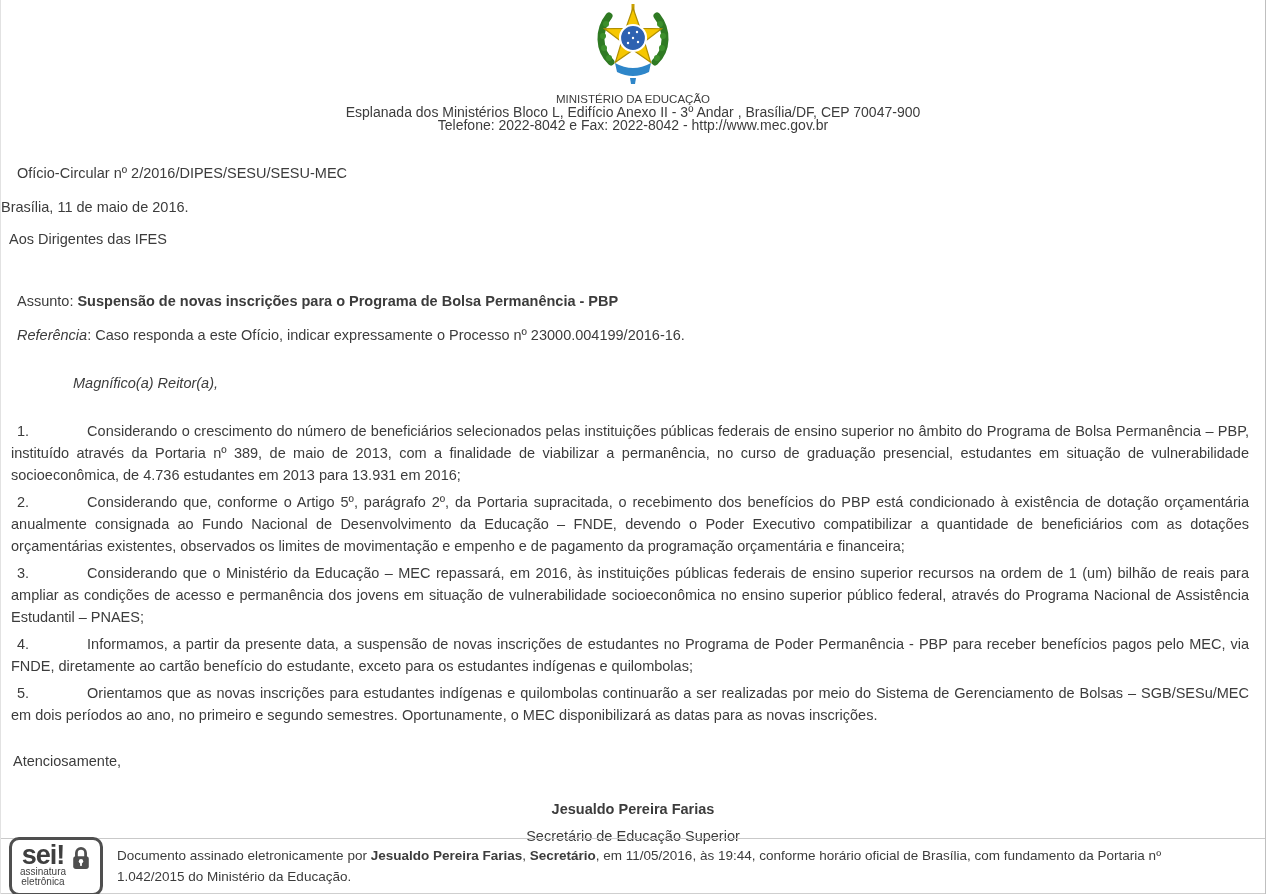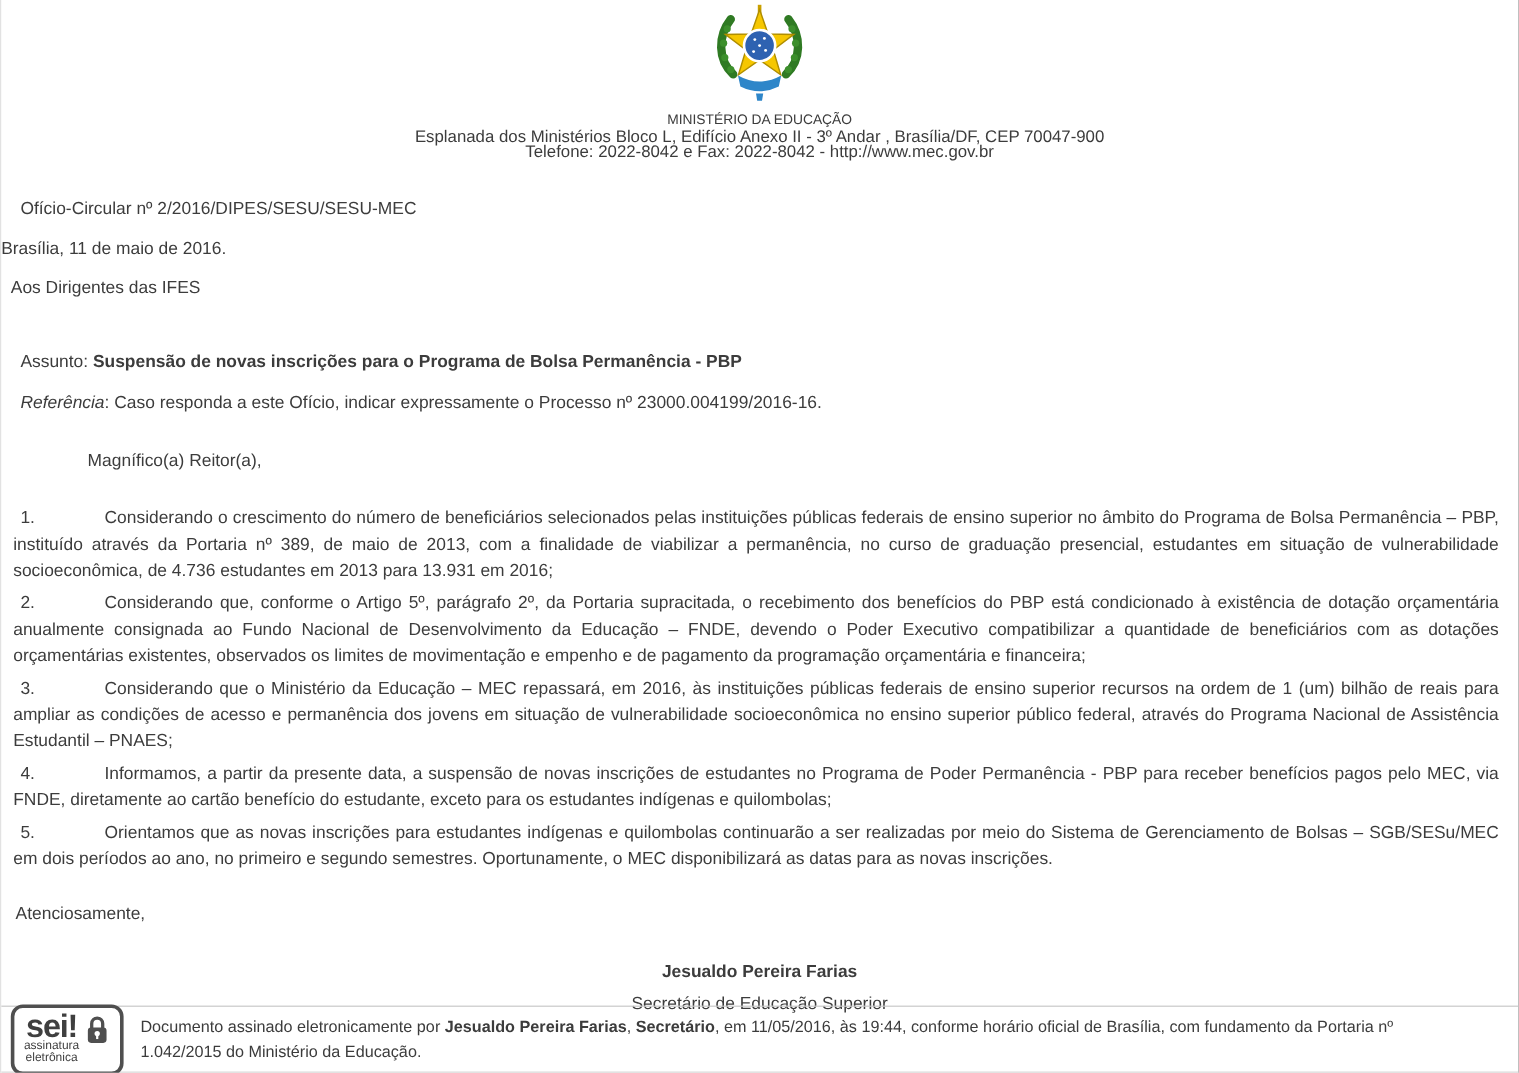--- a/index.html
+++ b/index.html
@@ -15,21 +15,21 @@
   .ministry-name{ font-size:11.5px; line-height:14px; margin-top:2px; }
   .ministry-address,.ministry-contact{ font-size:14px; line-height:13px; }
 
   .body-text{ font-size:14.5px; line-height:22px; }
 
   .doc-number{ margin:30px 0 0 16px; }
   .date-line{ text-align:left; margin:12px 20px 0 0; }
   .addressee{ margin:10px 0 0 8px; }
   .subject-line{ margin:40px 0 0 16px; }
   .reference-line{ margin:12px 0 0 16px; }
-  .salutation{ margin:26px 0 0 72px; }
+  .salutation{ margin:26px 0 0 72px;font-style:italic; }
 
   .paragraphs{ margin:26px 16px 0 10px; }
   .paragraphs p{ margin:0 0 5px 0; text-align:justify; }
   .para-num{ margin-left:6px; }
   .tab-gap{ display:inline-block; width:58px; }
 
   .closing{ margin:24px 0 16px 12px; }
   .sig-name{ text-align:center; margin-top:26px; font-weight:bold; }
   .sig-role{ text-align:center; margin-top:5px; }
 

